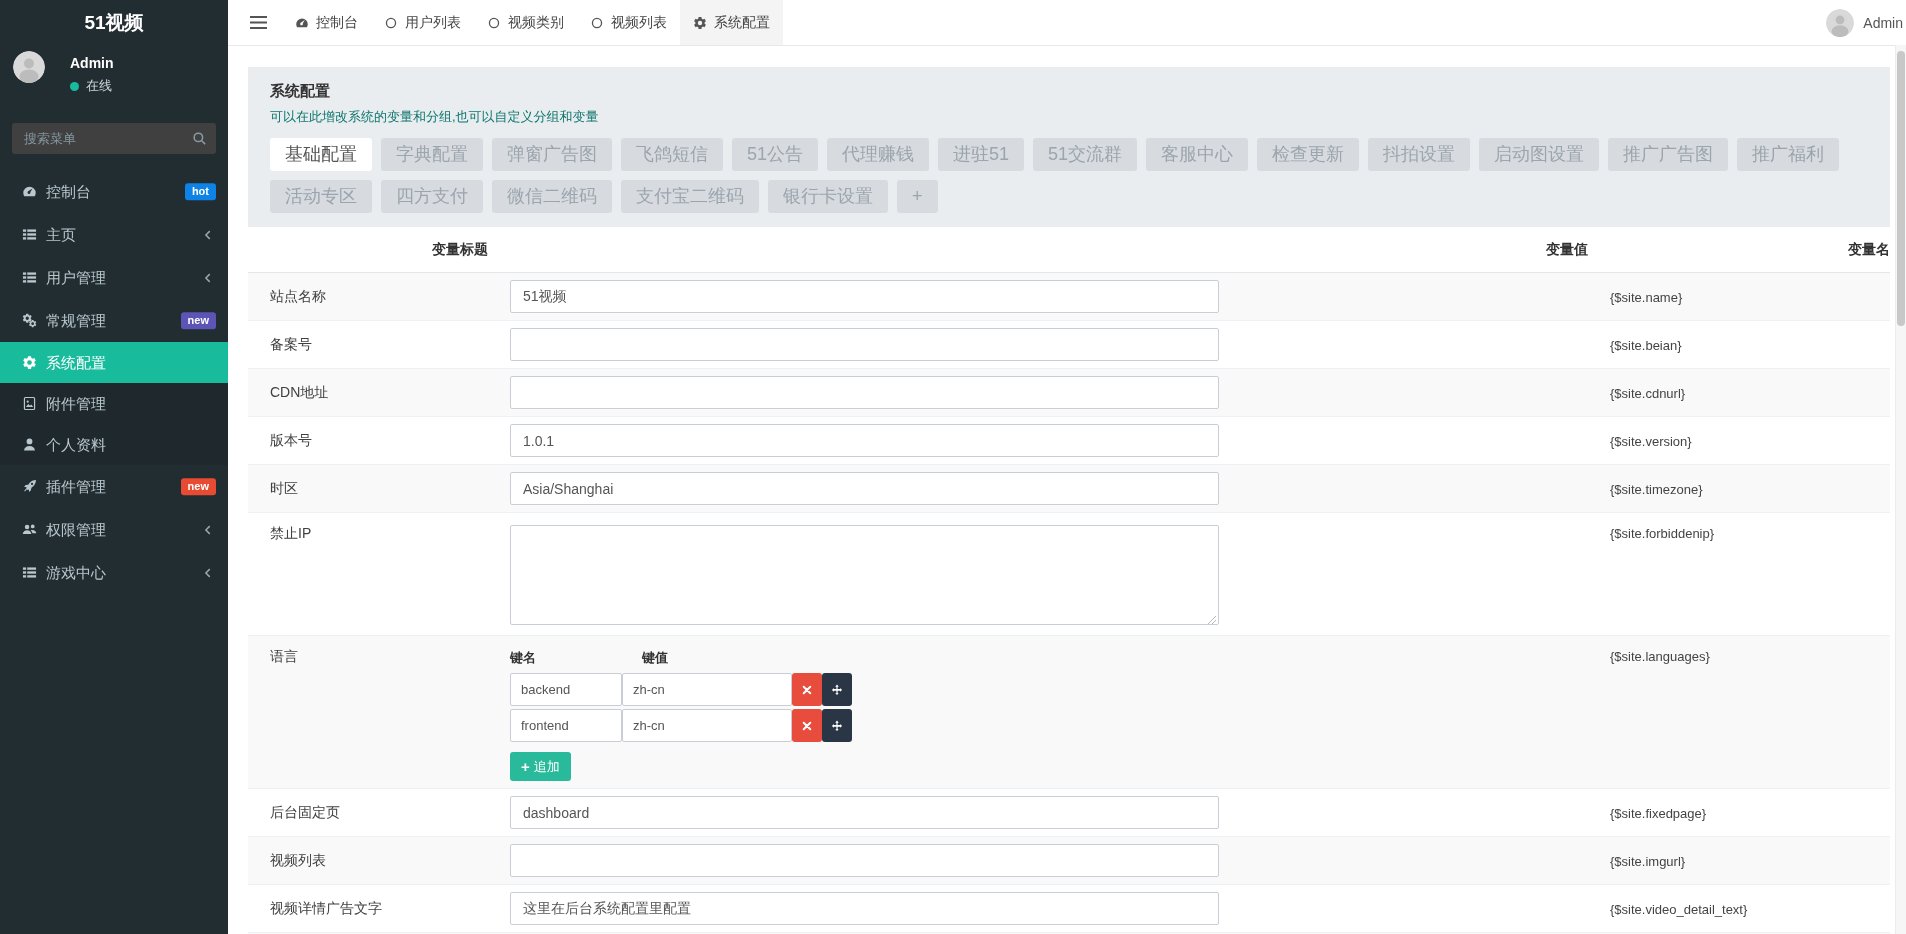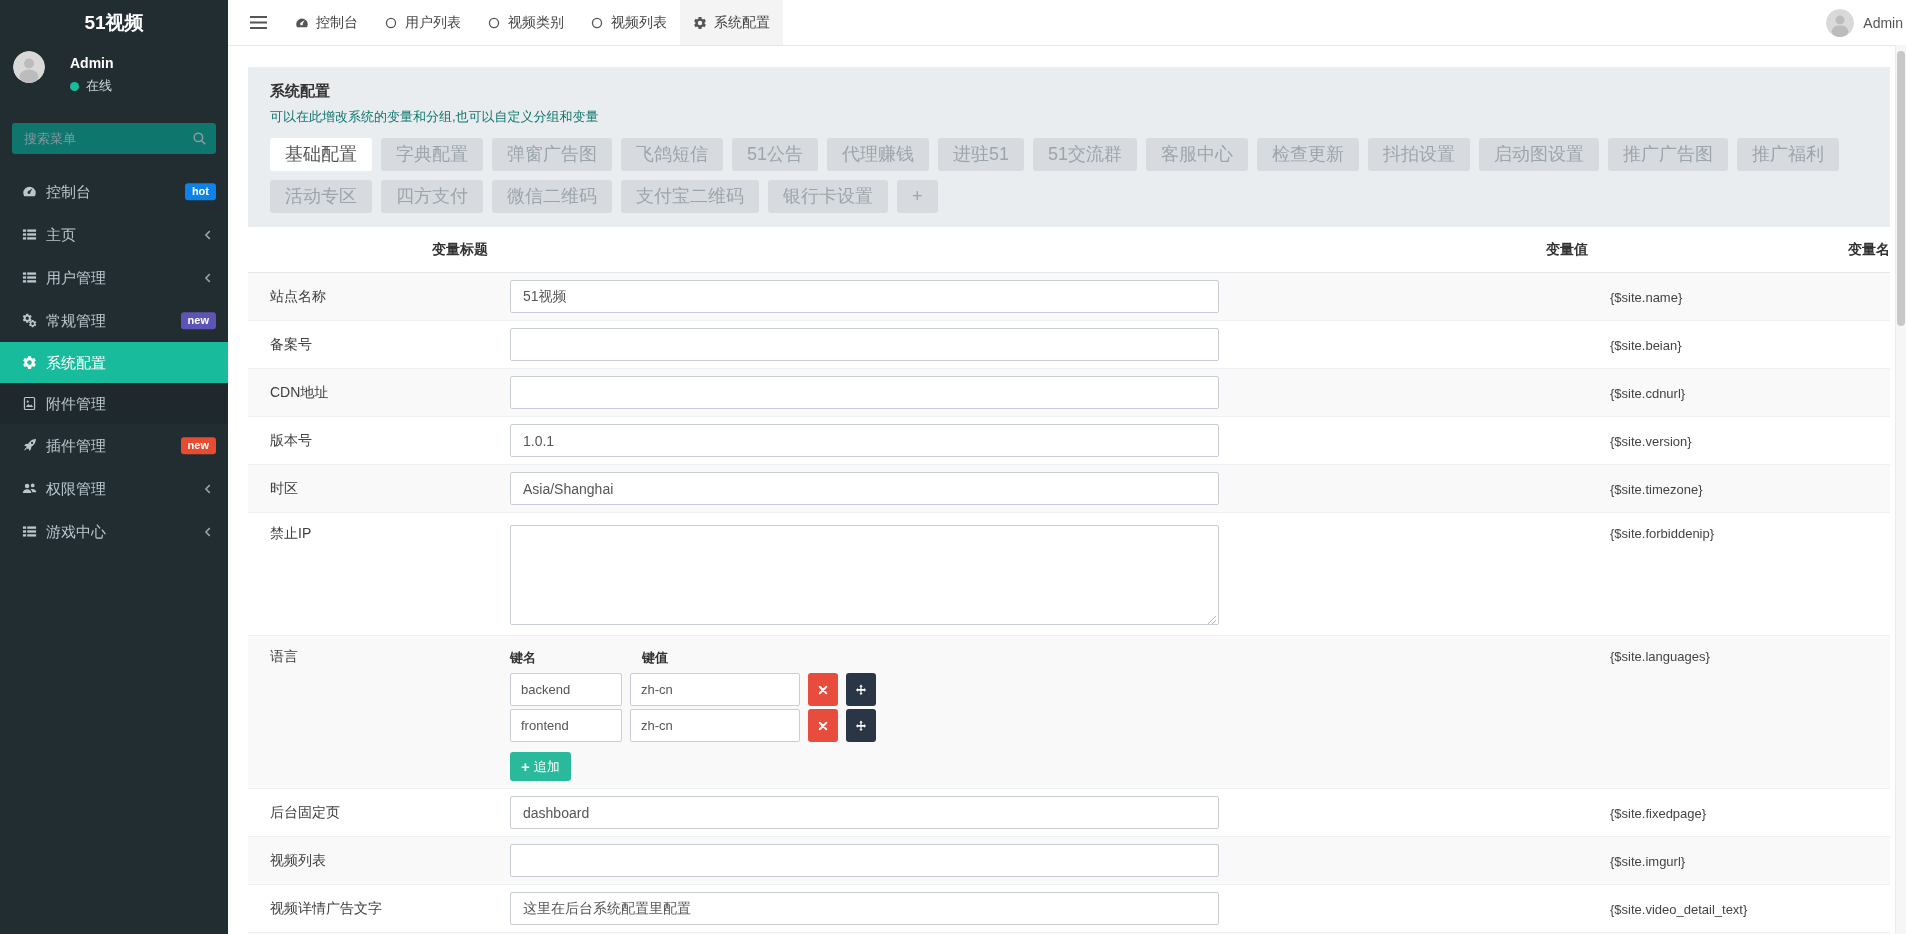--- a/index.html
+++ b/index.html
@@ -10,21 +10,21 @@
   
   .sidebar{position:absolute;left:0;top:0;width:228px;height:934px;background:var(--sidebar-bg)}
   .logo{height:46px;line-height:46px;text-align:center;color:#fff;font-size:19px;font-weight:bold}
   .user-panel{position:relative;height:72px}
   .avatar{display:inline-block;width:32px;height:32px;border-radius:50%;overflow:hidden;flex:none}
   .avatar svg{width:100%;height:100%}
   .user-panel .avatar{position:absolute;left:13px;top:5px}
   .uname{position:absolute;left:70px;top:9px;color:#fff;font-weight:bold;font-size:14px}
   .ustatus{position:absolute;left:70px;top:31px;color:#cdd7db;font-size:13px;display:flex;align-items:center}
   .dot{display:inline-block;width:9px;height:9px;border-radius:50%;background:var(--accent);margin-right:7px}
-  .search-box{position:relative;margin:5px 12px 0;height:31px;background:#0f766e;border-radius:3px}
+  .search-box{position:relative;margin:5px 12px 0;height:31px;background:#404040;border-radius:3px}
   .search-box input{position:absolute;left:0;top:0;width:100%;height:100%;box-sizing:border-box;
        background:transparent;border:0;outline:0;color:#c3ccd1;font-size:13px;padding:0 32px 0 12px;font-family:inherit}
   .search-box input::placeholder{color:#8496a0}
   .sicon{position:absolute;right:9px;top:8px;width:15px;height:15px;color:#8a9ba5;cursor:pointer}
   .sicon svg{width:15px;height:15px}
   .menu{position:absolute;top:170px;left:0;right:0}
   .mitem{position:relative;height:43px;line-height:43px;color:#b8c7ce;font-size:15px;cursor:pointer}
   .mitem.sub{height:41px;line-height:41px;background:var(--submenu-bg)}
   .mitem.active{background:var(--accent);color:#fff}
   .micon{position:absolute;left:22px;top:50%;margin-top:-8px;width:15px;height:15px}
@@ -70,21 +70,21 @@
   textarea.frm{height:100px;padding:6px 12px;resize:none}
   .ta-wrap{position:relative;display:inline-block}
   .ta-wrap::after{content:'';position:absolute;right:3px;bottom:4px;width:10px;height:10px;
        background:repeating-linear-gradient(135deg,transparent 0 2px,#b4bac2 2px 3px);
        clip-path:polygon(100% 0,100% 100%,0 100%);pointer-events:none}
   .vname{font-size:13px;color:#444}
 
   
   .kv-head{display:flex;gap:20px;font-size:13px;font-weight:bold;color:#333;margin:1px 0 6px}
   .kv-head .k{width:112px}.kv-head .v{width:170px}
-  .kv-row{display:flex;gap:8px;margin-bottom:3px;align-items:flex-start}
+  .kv-row{display:flex;gap:0;margin-bottom:3px;align-items:flex-start}
   .kv-key{width:112px}.kv-val{width:170px}
   .kv-key,.kv-val{height:33px;box-sizing:border-box;border:1px solid #c9ced6;border-radius:2px;
        padding:0 10px;font-size:13px;color:#555;font-family:inherit;outline:none}
   .kv-btn{width:30px;height:33px;border:0;border-radius:3px;display:flex;align-items:center;
        justify-content:center;cursor:pointer;padding:0}
   .kv-btn.del{background:var(--red)}
   .kv-btn.move{background:var(--dark)}
   .kv-btn svg{width:12px;height:12px}
   .kv-add{margin-top:7px;height:29px;padding:0 11px;background:var(--green-btn);color:#fff;border:0;
        border-radius:3px;font-size:13px;cursor:pointer;display:inline-flex;align-items:center;gap:4px;font-family:inherit}
@@ -187,20 +187,27 @@
     <span class="mlabel">系统配置</span></div>
         <div class="mitem sub">
     <span class="micon">
             <svg viewBox="0 0 16 16">
               <rect x="2.6" y="1.6" width="10.8" height="12.8" rx="1" fill="none" stroke="currentColor" stroke-width="1.3"></rect>
               <circle cx="6.1" cy="6" r="1.15" fill="currentColor"></circle>
               <path d="M4.1 11.6l2.6-3.1 1.8 1.8 1.3-1.2 2.2 2.5z" fill="currentColor"></path>
             </svg>
           </span>
     <span class="mlabel">附件管理</span></div>
+        <div class="mitem sub">
+    <span class="micon">
+            <svg viewBox="0 0 16 16">
+              <path fill="currentColor" d="M8 7.8a3.1 3.1 0 1 0 0-6.2 3.1 3.1 0 0 0 0 6.2zM2.2 14.4c.2-3 2.6-4.7 5.8-4.7s5.6 1.7 5.8 4.7z"></path>
+            </svg>
+          </span>
+    <span class="mlabel">个人资料</span></div>
         <div class="mitem">
     <span class="micon">
             <svg viewBox="0 0 16 16">
               <path fill="currentColor" d="M14.9 1.1c-2.8.1-5.2 1.2-6.9 3.2L6.6 6 4 6.5 2.2 8.3l2.7.5c-.25.6-.4 1.2-.5 1.8l1 1c.6-.1 1.2-.25 1.8-.5l.5 2.7 1.8-1.8.5-2.6 1.7-1.4c2-1.7 3.1-4.1 3.2-6.9zM10.7 6.4a1.15 1.15 0 1 1 0-2.3 1.15 1.15 0 0 1 0 2.3zM4.1 10.6c-.9.2-1.8 2.6-1.8 2.6s2.4-.9 2.6-1.8z"></path>
             </svg>
           </span>
     <span class="mlabel">插件管理</span><span class="mbadge" style="background:#e74b32">new</span></div>
         <div class="mitem">
     <span class="micon">
             <svg viewBox="0 0 16 16">

